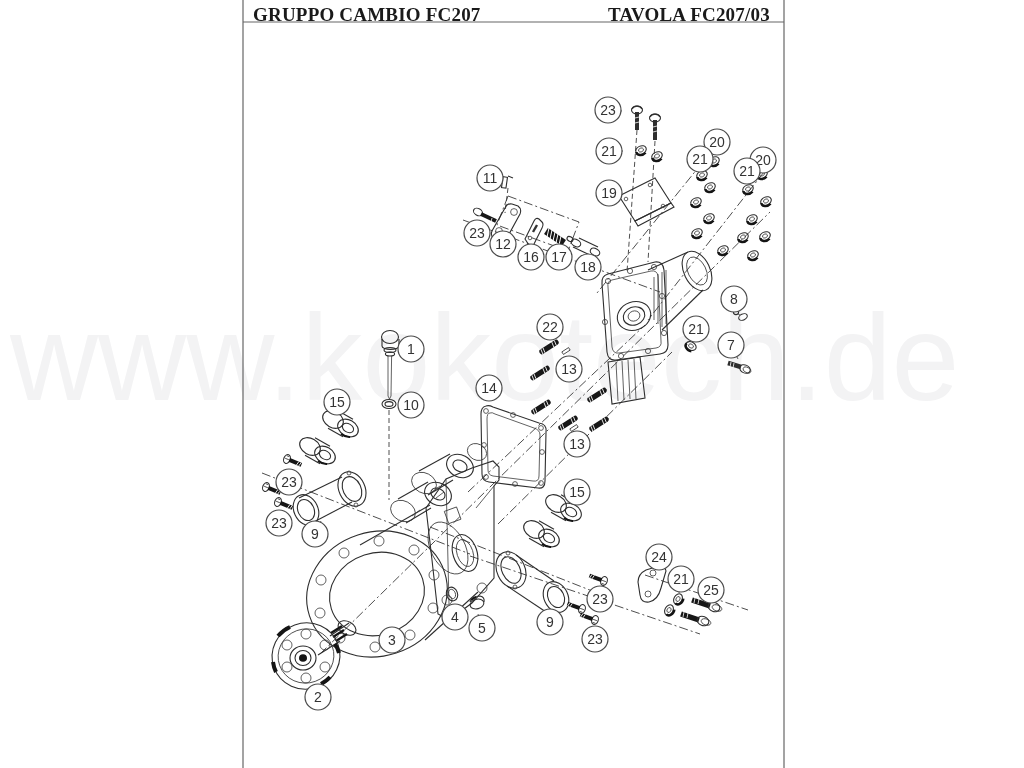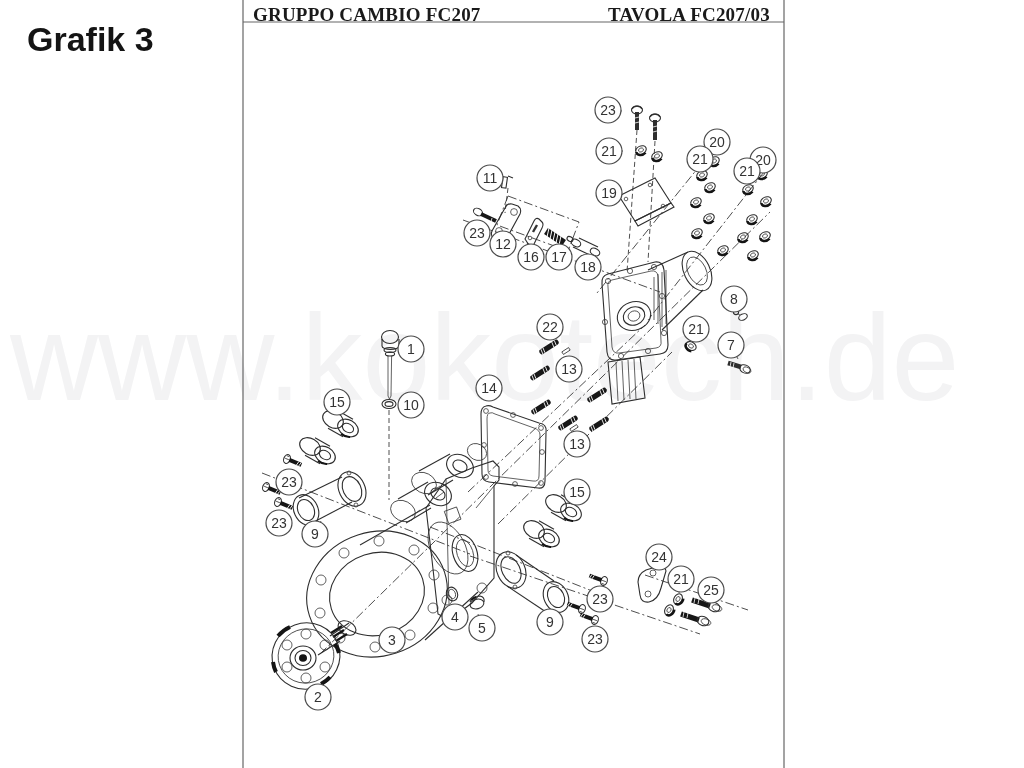--- a/index.html
+++ b/index.html
@@ -24,21 +24,20 @@
   .callout-text{fill:#333;font-family:"Liberation Sans",sans-serif;font-size:14px;}
   .frame{stroke:#666;stroke-width:1.2;}
 </style>
 </head>
 <body>
 
 <div id="stage">
 
   <div id="watermark" style="color: rgb(243, 243, 244);">www.kokotech.de</div>
 
-  <div id="grafik-title">Grafik 3</div>
   <div id="hdr-group" class="hdr">GRUPPO CAMBIO FC207</div>
   <div id="hdr-plate" class="hdr">TAVOLA FC207/03</div>
 
   <svg width="1024" height="768" viewBox="0 0 1024 768">
     <defs>
       <g id="nut">
         <ellipse cx="0" cy="0" rx="5.5" ry="4" transform="rotate(-25)" class="ln" fill="#fff"></ellipse>
         <path d="M-4.6,2 A5.5,4 -25 0 0 4.6,2.8" stroke="#141414" stroke-width="2.4" fill="none"></path>
         <ellipse cx="0" cy="0" rx="2.6" ry="1.9" transform="rotate(-25)" class="lnthin"></ellipse>
       </g>

